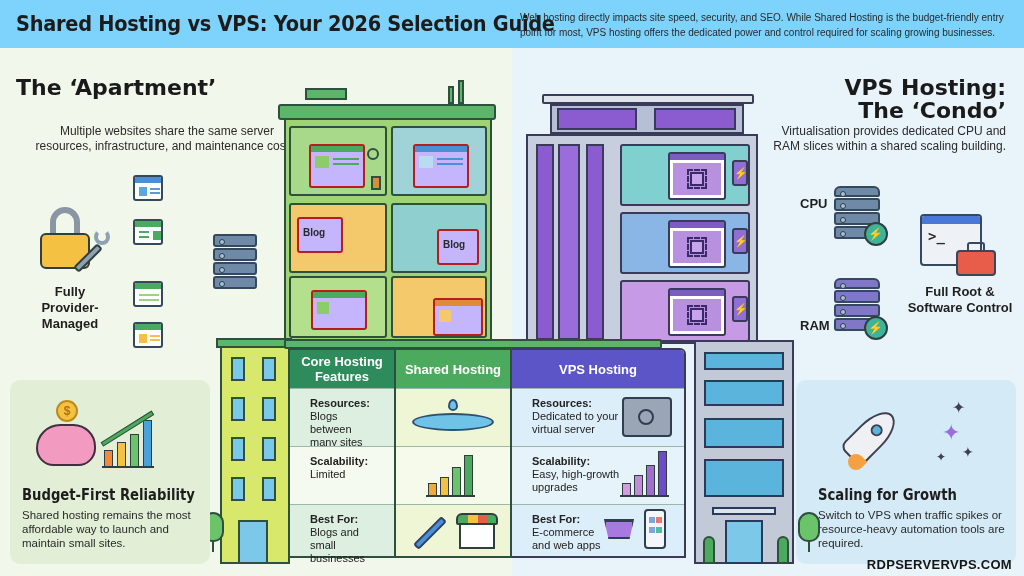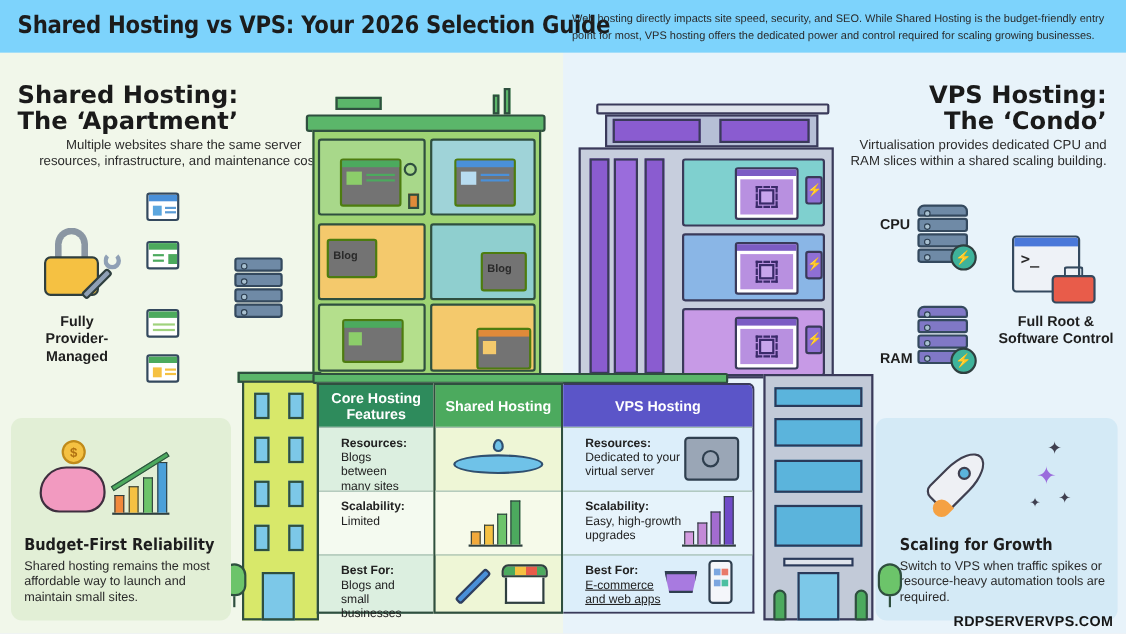--- a/index.html
+++ b/index.html
@@ -30,21 +30,21 @@
 
   
   .server { position: absolute; }
   .server .u { height: 13px; border: 2px solid #34495e; border-radius: 3px; margin-bottom: 1px; position: relative; }
   .server .u::before { content: ""; position: absolute; left: 4px; top: 3px; width: 4px; height: 4px; border-radius: 50%; border: 1px solid #2c3e50; background: #a8c0d0; }
 
   
   .bld { position: absolute; border: 2px solid #2f4f3f; }
 
   .room { position: absolute; border: 2px solid #2f4f3f; border-radius: 3px; overflow: hidden; }
-  .room .screen { position: absolute; background: #737373; border: 2px solid #4d7c0f; border-radius: 3px; }
+  .room .screen { position: absolute; background: #c4b5fd; border: 2px solid #b91c1c; border-radius: 3px; }
   .room .screen .sbar { height: 6px; }
   .room .blog { position: absolute; left: 4px; top: 8px; font-size: 10px; font-weight: bold; color: #2a2a2a; }
 
   .vwin { position: absolute; background: #fff; border: 2px solid #3a3a5a; border-radius: 3px; }
   .vwin .sbar { height: 6px; background: #7c5cc4; }
   .vwin .inner { position: absolute; left: 3px; top: 9px; right: 3px; bottom: 3px; background: #b890e0; display: flex; align-items: center; justify-content: center; }
   .chip { width: 14px; height: 14px; border: 2px solid #3a2a6a; background: #c7a5ec; outline: 2px dashed #3a2a6a; outline-offset: 1px; }
   .bolt-box { position: absolute; width: 16px; height: 26px; background: #8f6fd4; border: 2px solid #3a3a5a; border-radius: 3px; color: #f7c948; font-size: 11px; text-align: center; line-height: 22px; }
 
   
@@ -82,21 +82,20 @@
 
 <div class="header">
   <div class="title">Shared Hosting vs VPS: Your 2026 Selection Guide</div>
   <div class="intro">Web hosting directly impacts site speed, security, and SEO. While Shared Hosting is the budget-friendly entry point for most, VPS hosting offers the dedicated power and control required for scaling growing businesses.</div>
 </div>
 
 <div class="left-bg"></div>
 <div class="right-bg"></div>
 
 <div class="sec-title shared-title">
-  <div>Shared Hosting:</div>
   <div>The ‘Apartment’</div>
 </div>
 <div class="sec-desc shared-desc">Multiple websites share the same server resources, infrastructure, and maintenance costs.</div>
 
 <div class="sec-title vps-title">
   <div>VPS Hosting:</div>
   <div>The ‘Condo’</div>
 </div>
 <div class="sec-desc vps-desc">Virtualisation provides dedicated CPU and RAM slices within a shared scaling building.</div>
 
@@ -336,21 +335,21 @@
           <span style="display:block;width:100px;">Easy, high-growth upgrades</span>
         <div class="bars" style="left:108px;top:6px;height:44px;">
           <span style="height:12px;background:#d49be0"></span>
             <span style="height:20px;background:#c38ad8"></span>
             <span style="height:30px;background:#a36cd0"></span>
             <span style="height:44px;background:#6f4ac8"></span>
         </div>
       </div>
       <div class="tcell" style="top:154px;height:52px;">
         <b>Best For:</b>
-          <span style="display:block;width:80px;text-decoration:underline;">E-commerce and web apps</span>
+          <span style="display:block;width:80px;">E-commerce and web apps</span>
         <div style="position:absolute;left:92px;top:14px;width:30px;height:20px;background:#a87ae0;border:2px solid #2f3f4f;border-top-width:3px;clip-path:polygon(0 0,100% 0,85% 100%,15% 100%);"></div>
         <div style="position:absolute;left:132px;top:4px;width:22px;height:40px;background:#f4f6fa;border:2px solid #2f3f4f;border-radius:4px;">
           <div style="position:absolute;left:3px;top:6px;width:6px;height:6px;background:#7ca6e0;"></div>
           <div style="position:absolute;left:10px;top:6px;width:6px;height:6px;background:#e87a6a;"></div>
           <div style="position:absolute;left:3px;top:16px;width:6px;height:6px;background:#7ca6e0;"></div>
           <div style="position:absolute;left:10px;top:16px;width:6px;height:6px;background:#4cbfa0;"></div>
         </div>
       </div>
     </div>
   </div>

